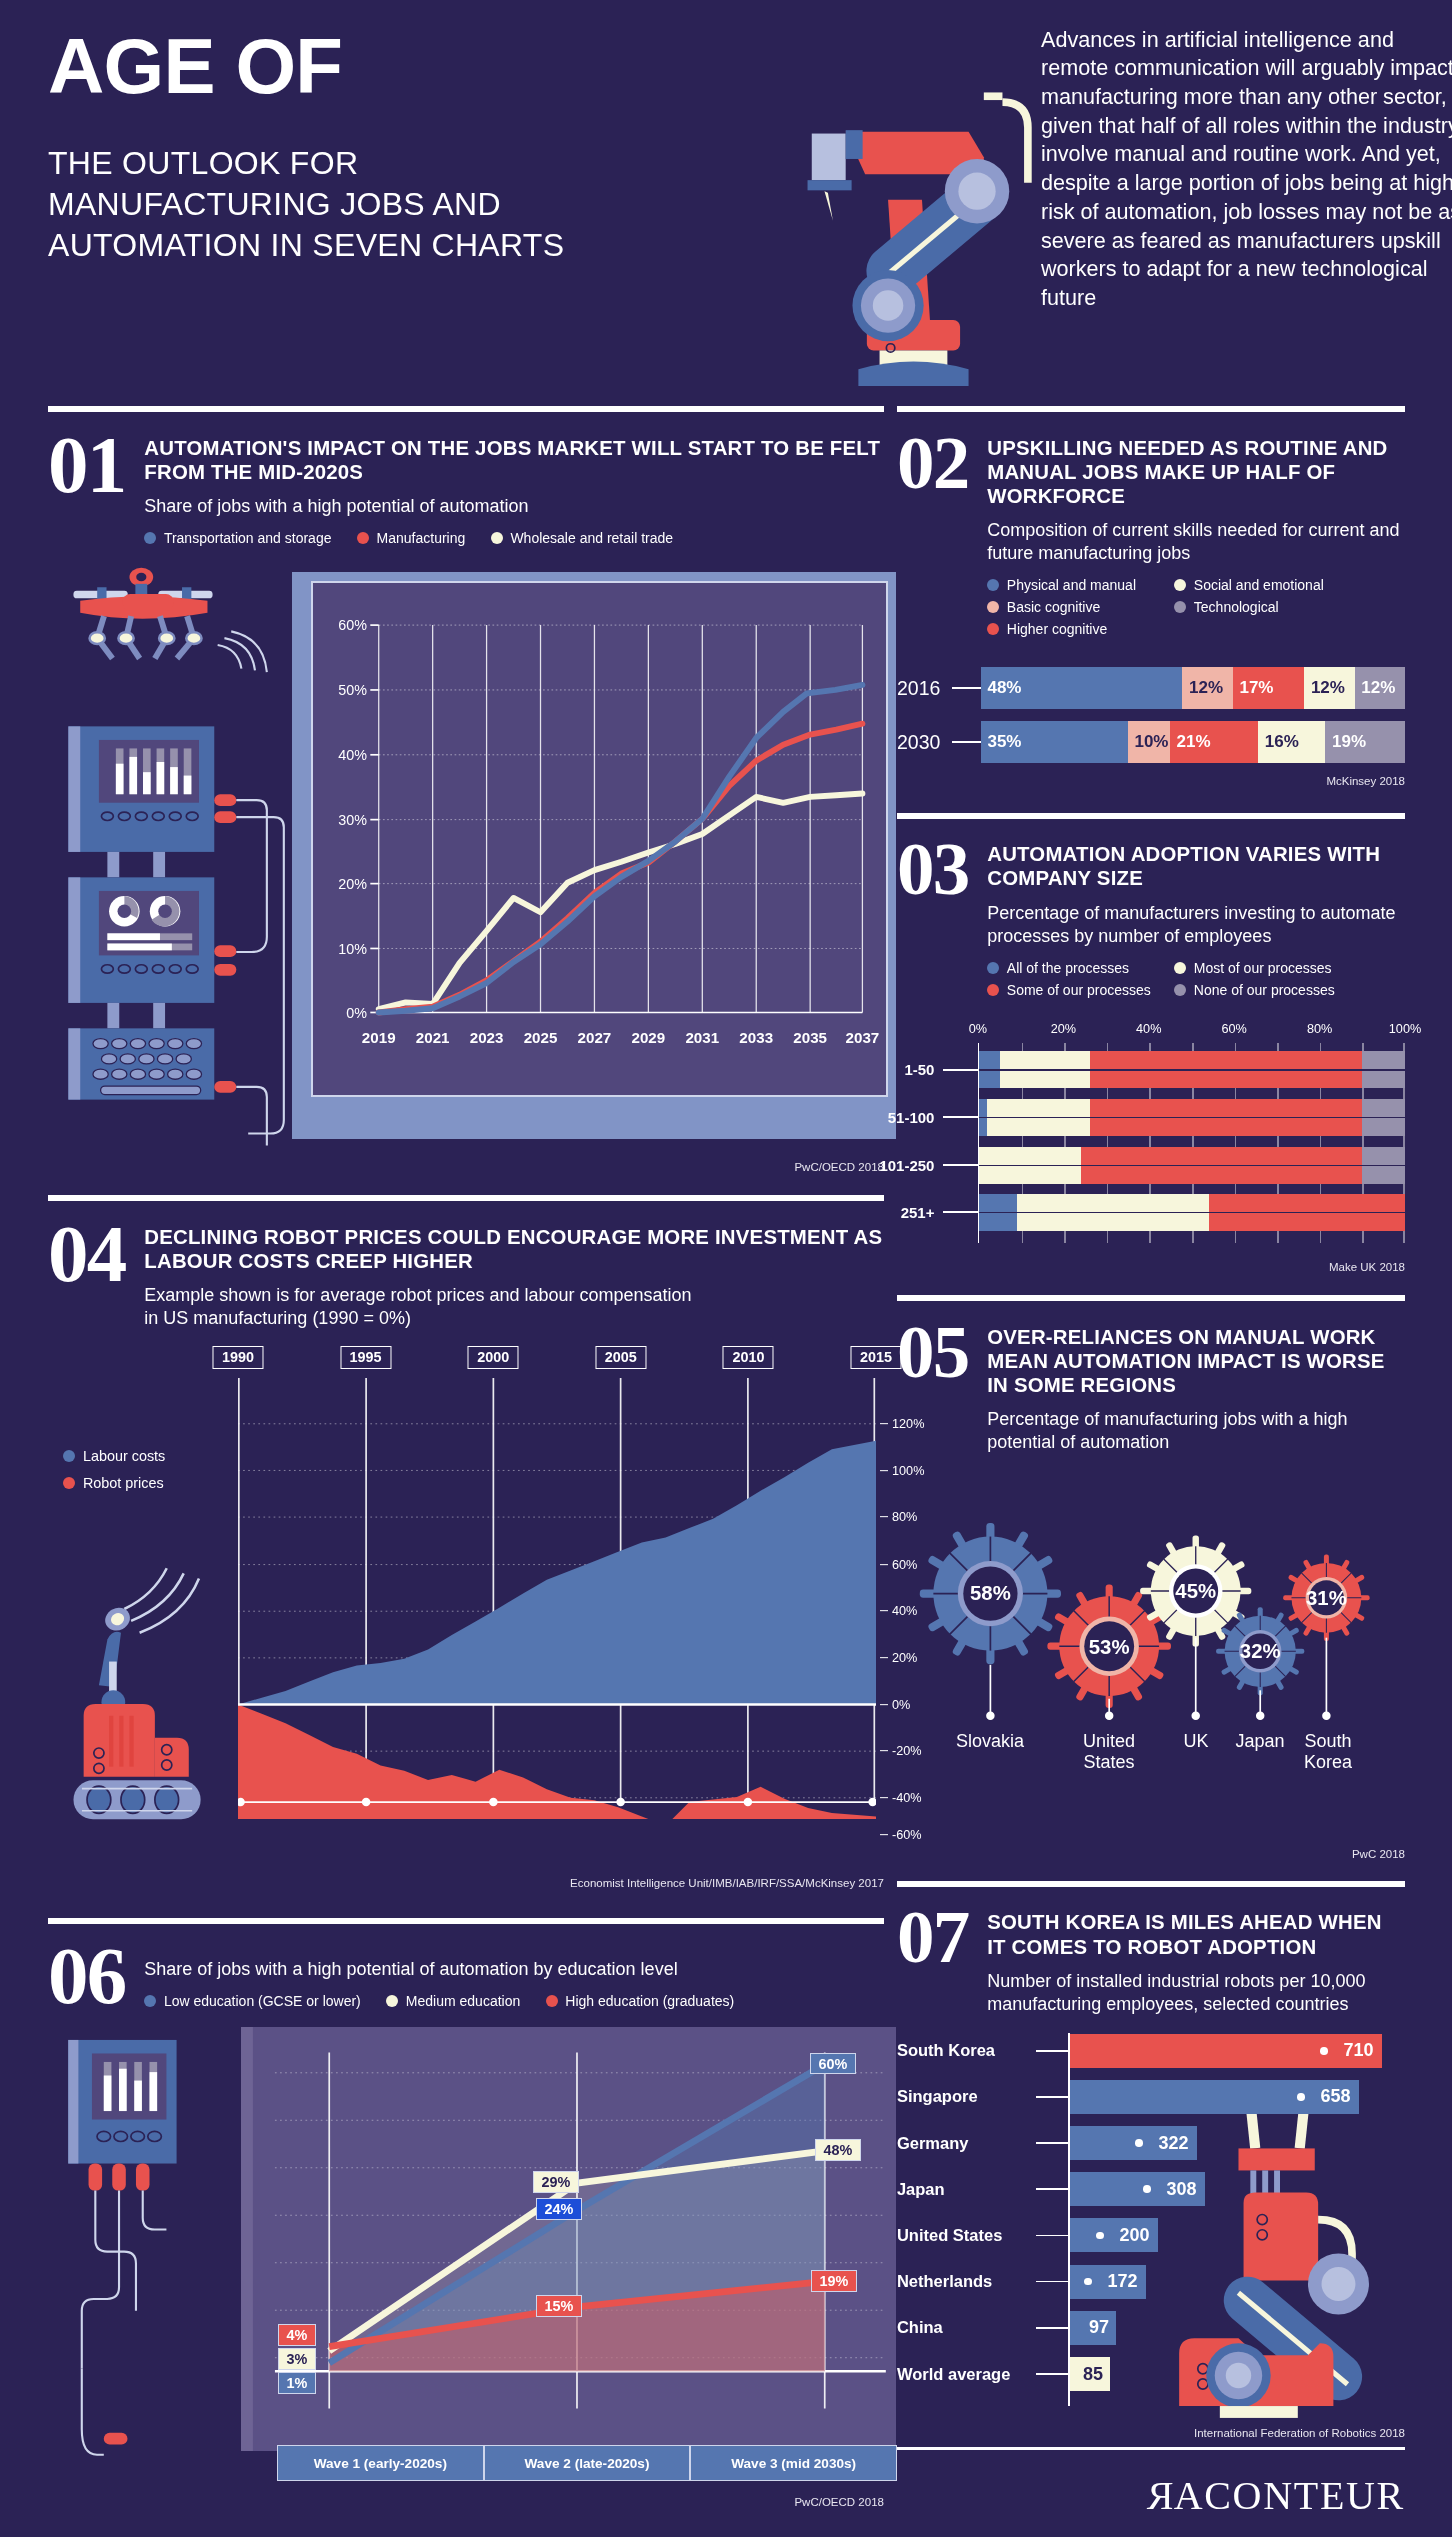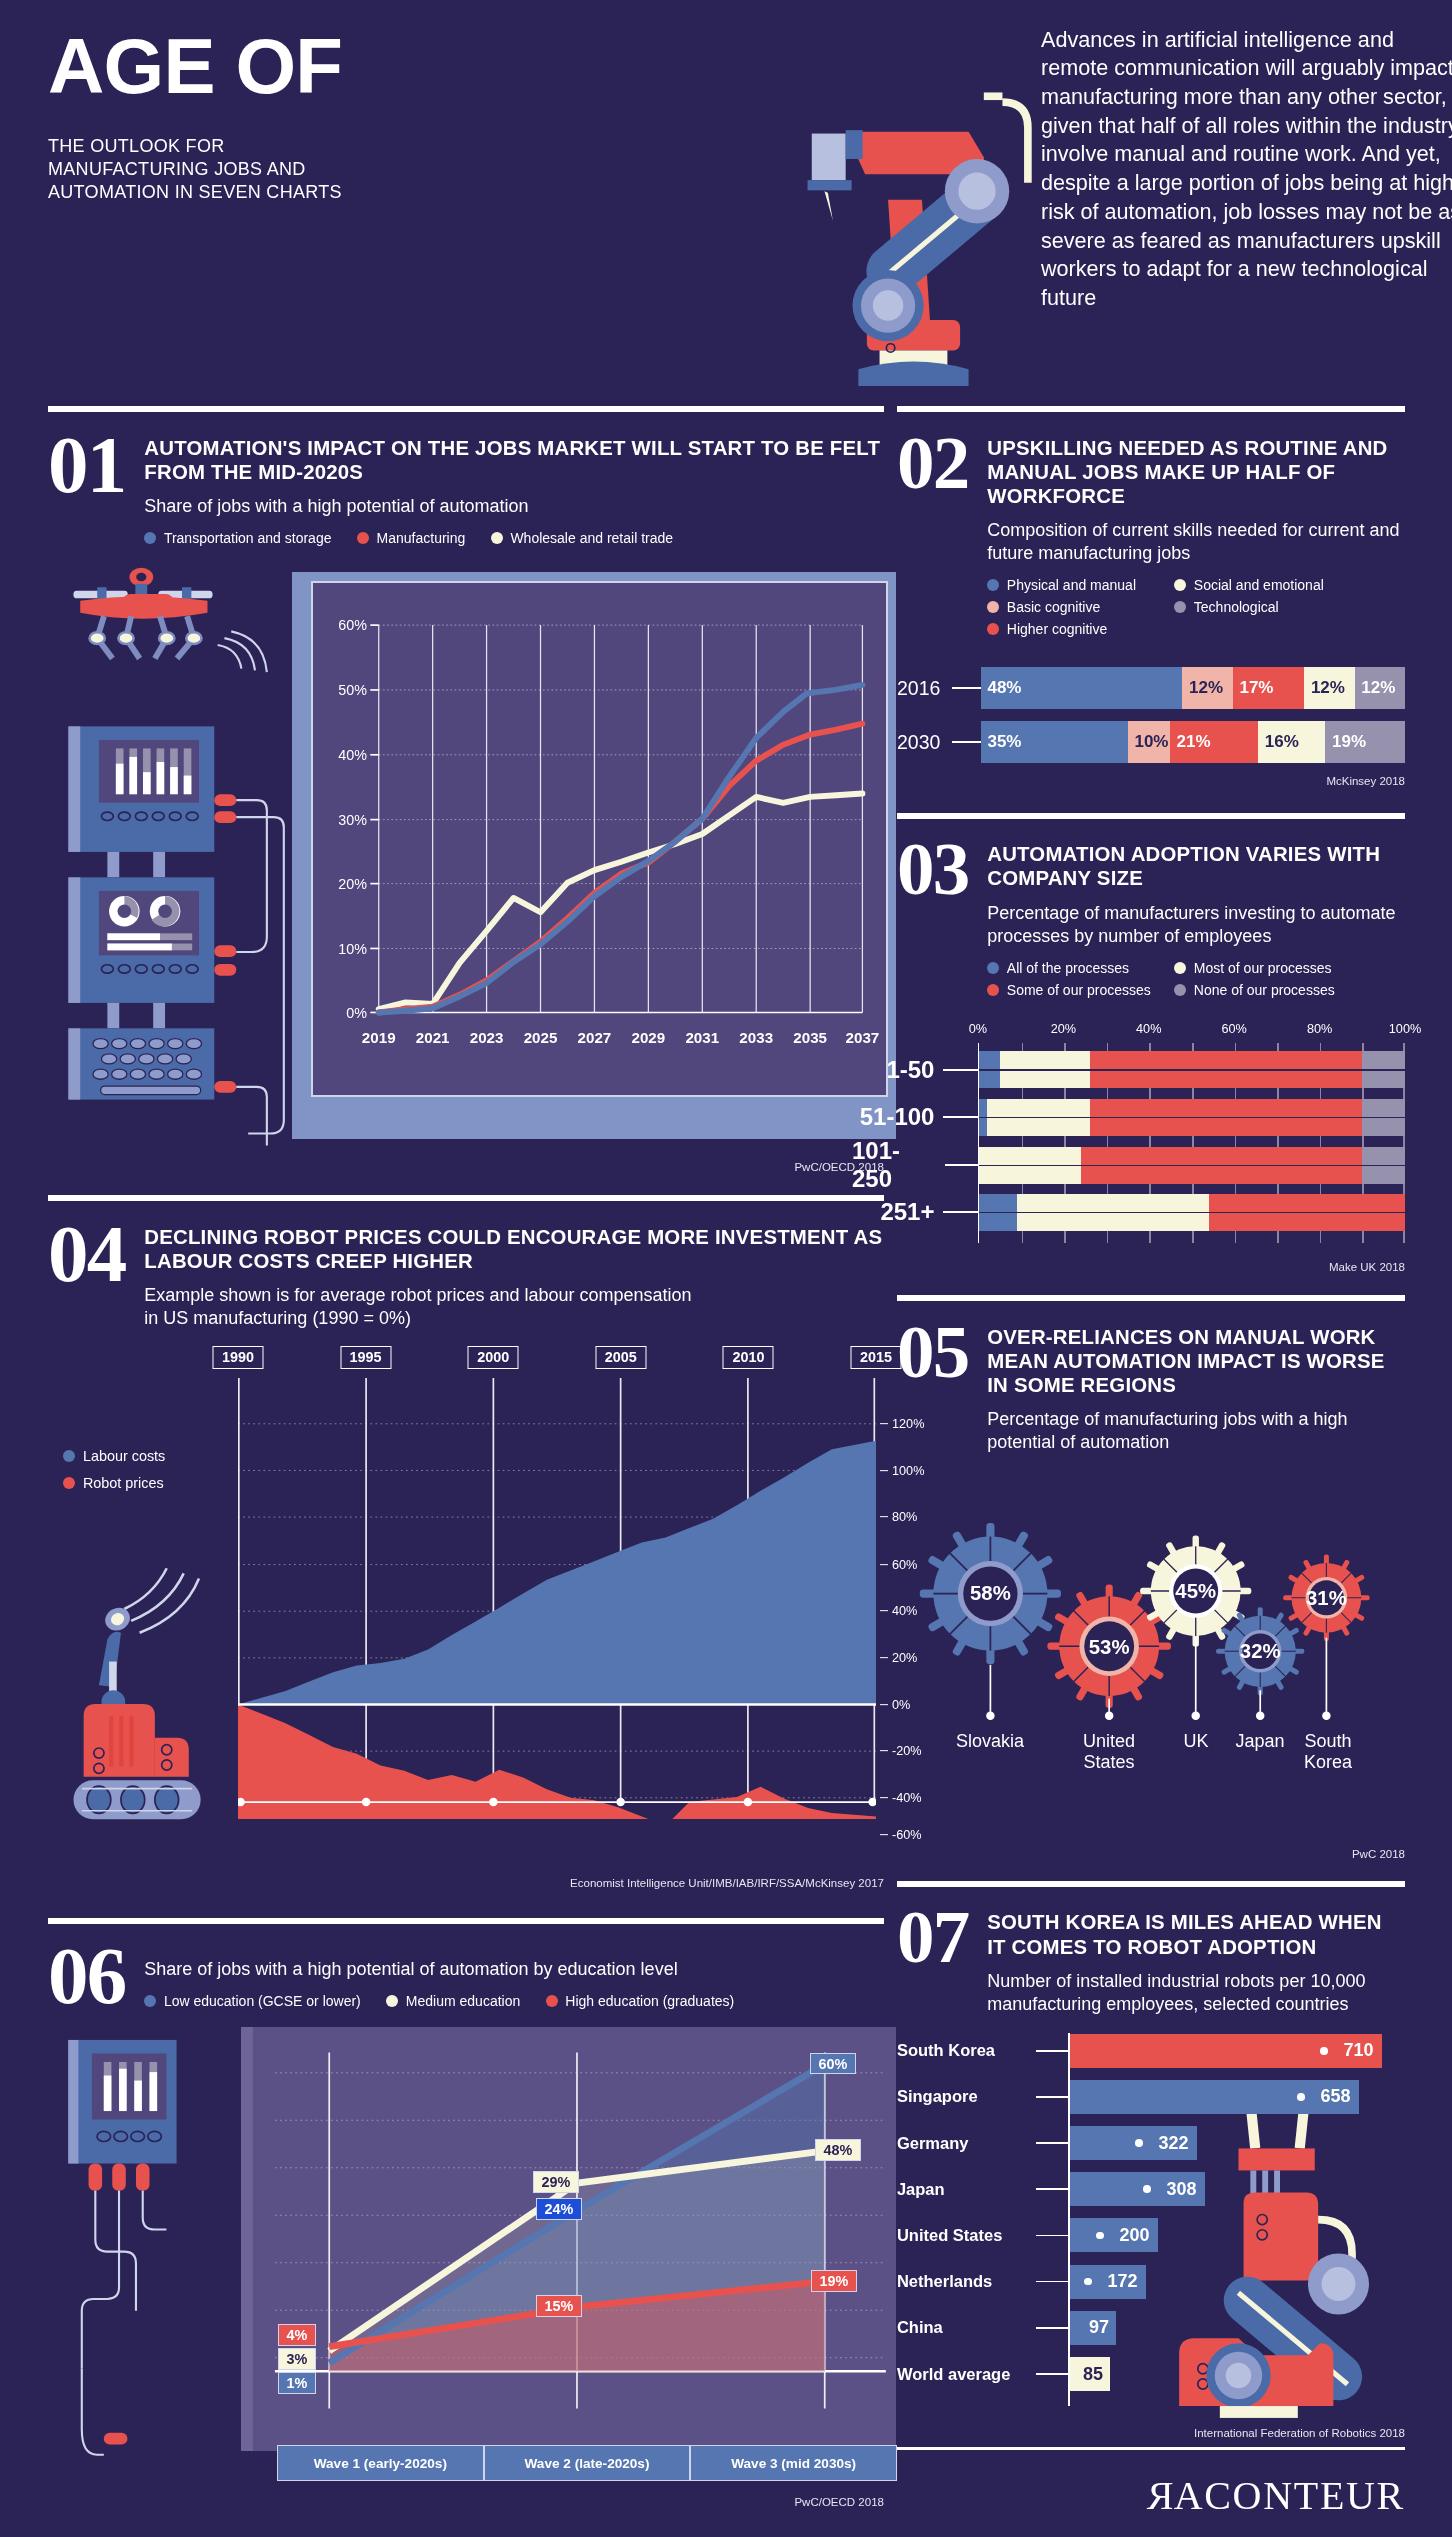--- a/index.html
+++ b/index.html
@@ -9,21 +9,21 @@
     font-family:"Liberation Sans", sans-serif;
     color:#FFFFFF;
     overflow:hidden;
     position:relative;
   }
   .page { position:relative; width:1453px; height:2538px; padding:0 48px; }
 
   
   .header { position:relative; height:406px; }
   .hero-title { font-size:78px; font-weight:bold; line-height:0.95; letter-spacing:-0.8px; padding-top:29px; }
-  .hero-sub { font-size:18px; line-height:1.28; margin-top:32px; letter-spacing:0.3px; }
+  .hero-sub { font-size:32px; line-height:1.28; margin-top:40px; letter-spacing:0.3px; }
   .hero-intro {
     position:absolute; left:993px; top:25.5px; width:424px;
     font-size:21.6px; line-height:1.33;
   }
   .hero-robot { position:absolute; left:717px; top:81px; width:280px; height:339px; }
 
   
   .cols { display:flex; gap:13px; }
   .col-left { width:849px; }
   .col-right { width:516px; }
@@ -73,21 +73,21 @@
 
   
   .c3-axis { display:flex; margin-left:81px; font-size:12.7px; margin-top:18.7px; position:relative; height:17px; }
   .c3-axis span { position:absolute; transform:translateX(-50%); }
   .c3-plot { position:relative; margin-left:81px; height:200px; border-left:1.7px solid #fff; margin-top:3.4px; }
   .c3-grid { position:absolute; inset:0; }
   .c3-grid i { position:absolute; top:0; bottom:0; width:1.7px; background:rgba(255,255,255,0.45); }
   .c3-row { position:absolute; left:0; height:37px; display:flex; }
   .c3-seg { height:100%; }
   .c3-lab { position:absolute; right:100%; display:flex; align-items:center; width:127px; justify-content:flex-end; height:37px; }
-  .c3-lab b { font-size:24px; font-weight:bold; }
+  .c3-lab b { font-size:15px; font-weight:bold; }
   .c3-lab .ln { height:1.7px; background:#fff; width:36px; margin-left:8.5px; }
   .c3-mid { position:absolute; left:0; right:0; height:1.7px; background:#2B2255; top:18px; }
 
   
   .c4-wrap { position:relative; height:509px; margin-top:15.3px; }
   .c4-years { position:absolute; left:190px; top:0; width:638px; height:32px; }
   .c4-years span {
     position:absolute; transform:translateX(-50%); border:1.7px solid #fff;
     padding:2.5px 8.5px; font-size:14.4px; font-weight:bold; background:#2B2255;
   }

